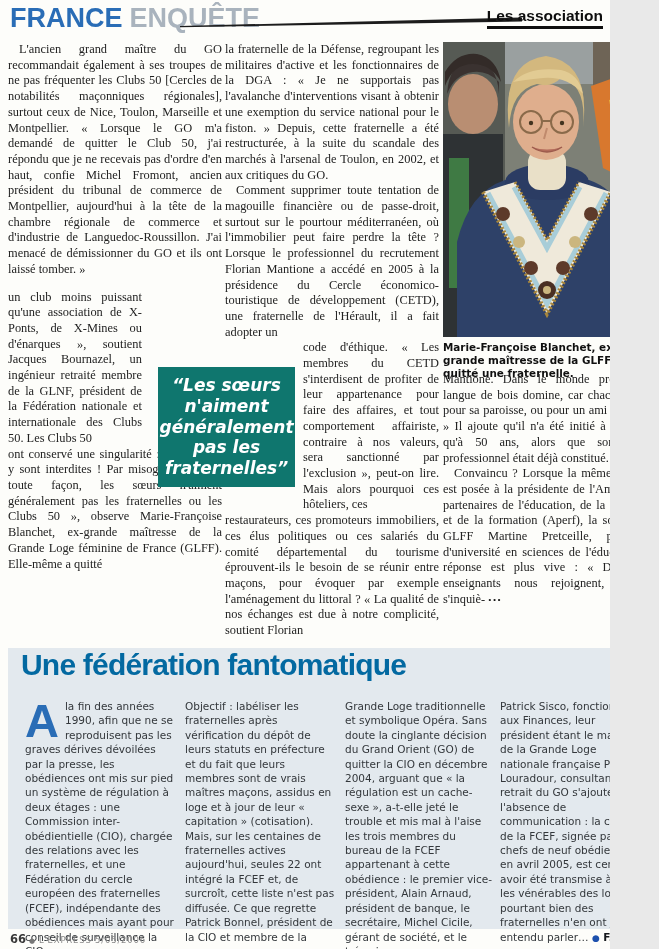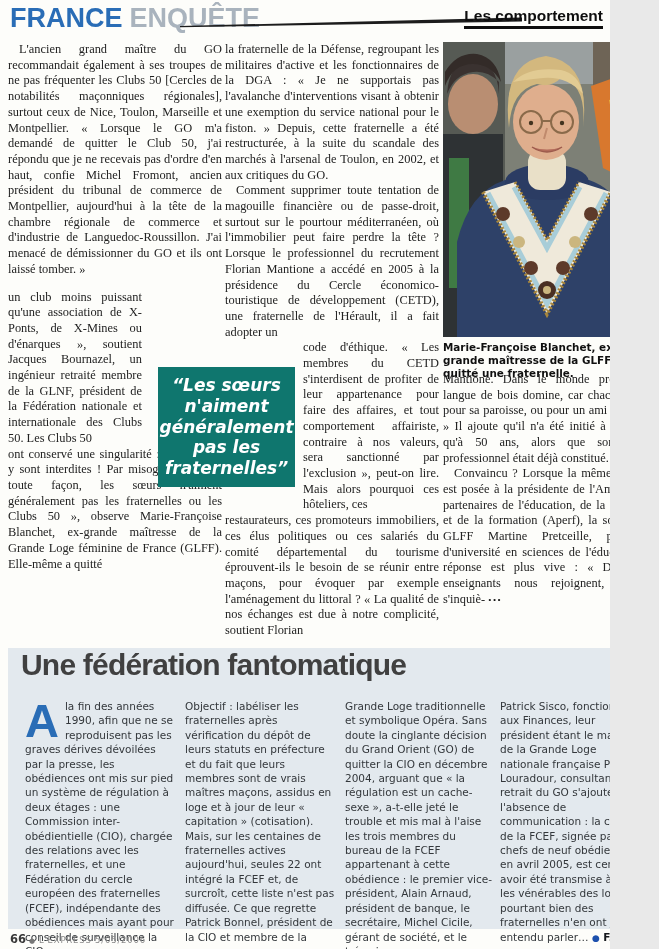--- a/index.html
+++ b/index.html
@@ -40,21 +40,21 @@
   .photo-credit{position:absolute;left:646px;top:332px;transform:rotate(-90deg);
                 transform-origin:0 0;font-family:"DejaVu Sans",sans-serif;font-size:6px;
                 color:#8b8b8b;letter-spacing:.6px;white-space:nowrap;}
   .caption{position:absolute;left:443px;top:341px;width:212px;
            font-family:"DejaVu Sans",sans-serif;font-weight:bold;font-size:10.4px;
            line-height:13px;color:#101010;}
 
   
   .info-box{position:absolute;left:8px;top:648px;width:643px;height:281px;background:#e3e9ee;}
   .box-title{position:absolute;left:13px;top:0px;font-family:"Liberation Sans",sans-serif;
-             font-weight:bold;font-size:30px;letter-spacing:-0.8px;color:#404040;}
+             font-weight:bold;font-size:30px;letter-spacing:-0.8px;color:#0369a1;}
   .box-col{position:absolute;top:51px;width:151px;font-family:"DejaVu Sans",sans-serif;
            font-size:10.5px;line-height:14.4px;color:#33373b;white-space:pre-line;}
   .box-col-1{left:17px;}
   .box-col-2{left:177px;}
   .box-col-3{left:337px;}
   .box-col-4{left:492px;width:148px;}
   .dropcap{float:left;font-family:"Liberation Sans",sans-serif;font-weight:bold;font-size:47px;
            line-height:37px;color:#2a6db6;margin:3px 6px 0 0;white-space:normal;}
   .end-dot{color:#1d50ad;font-size:9px;}
   .sig{font-weight:bold;color:#15181c;}
@@ -69,21 +69,21 @@
 <body>
 
 <div class="page">
 
   <div class="masthead">
     <span class="section">FRANCE</span><span class="subsection">ENQUÊTE</span>
   </div>
   <svg class="header-rule" viewBox="0 0 659 34">
     <polygon points="180,26 522,17.5 522,21.5 180,27.2" fill="#1c1c1c"></polygon>
   </svg>
-  <div class="topic">Les comportement</div>
+  <div class="topic">Les association</div>
 
   <div class="col col-1">
     <p class="para indent">L'ancien grand maître du GO recommandait également à ses troupes de ne pas fréquenter les Clubs 50 [Cercles de notabilités maçonniques régionales], surtout ceux de Nice, Toulon, Marseille et Montpellier. « Lorsque le GO m'a demandé de quitter le Club 50, j'ai répondu que je ne recevais pas d'ordre d'en haut, confie Michel Fromont, ancien président du tribunal de commerce de Montpellier, aujourd'hui à la tête de la chambre régionale de commerce et d'industrie de Languedoc-Roussillon. J'ai menacé de démissionner du GO et ils ont laissé tomber. »</p>
     <p class="para narrow-left">un club moins puissant qu'une association de X-Ponts, de X-Mines ou d'énarques », soutient Jacques Bournazel, un ingénieur retraité membre de la GLNF, président de la Fédération nationale et internationale des Clubs 50. Les Clubs 50</p>
     <p class="para">ont conservé une singularité : les femmes y sont interdites ! Par misogynie ? « De toute façon, les sœurs n'aiment généralement pas les fraternelles ou les Clubs 50 », observe Marie-Françoise Blanchet, ex-grande maîtresse de la Grande Loge féminine de France (GLFF). Elle-même a quitté</p>
   </div>
 
   <div class="col col-2">
     <p class="para">la fraternelle de la Défense, regroupant les militaires d'active et les fonctionnaires de la DGA : « Je ne supportais pas l'avalanche d'interventions visant à obtenir une exemption du service national pour le fiston. » Depuis, cette fraternelle a été restructurée, à la suite du scandale des marchés à l'arsenal de Toulon, en 2002, et aux critiques du GO.</p>
     <p class="para indent">Comment supprimer toute tentation de magouille financière ou de passe-droit, surtout sur le pourtour méditerranéen, où l'immobilier peut faire perdre la tête ? Lorsque le professionnel du recrutement Florian Mantione a accédé en 2005 à la présidence du Cercle économico-touristique de développement (CETD), une fraternelle de l'Hérault, il a fait adopter un</p>

